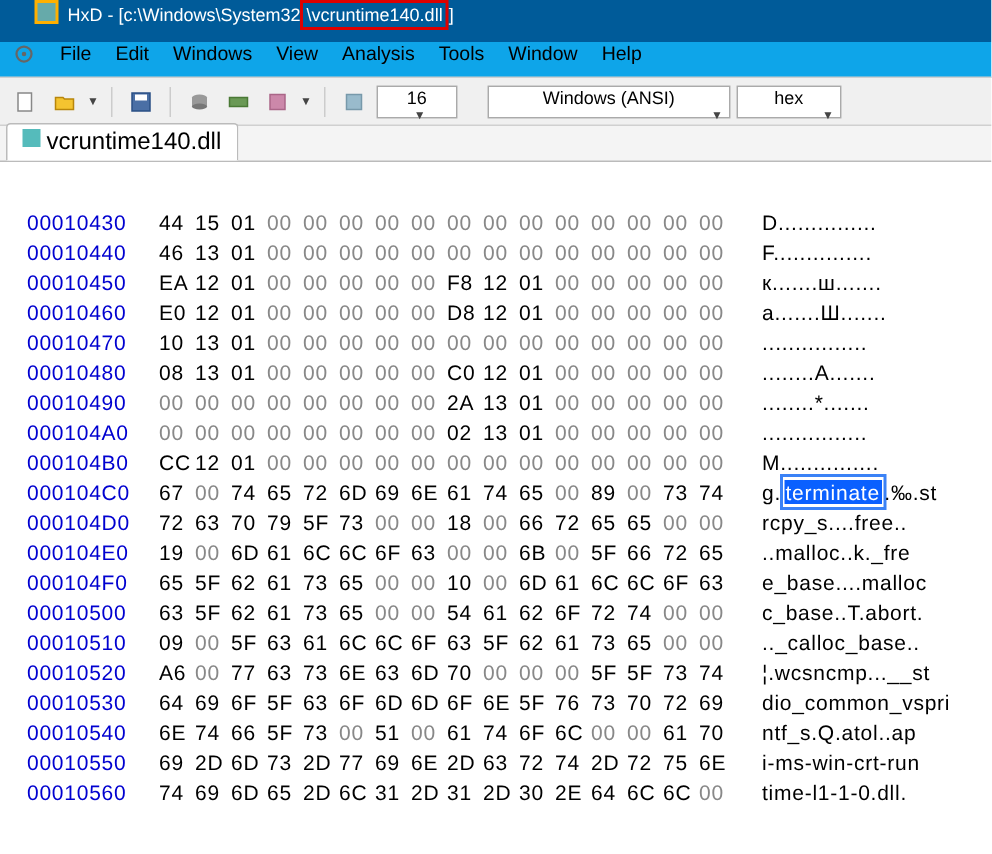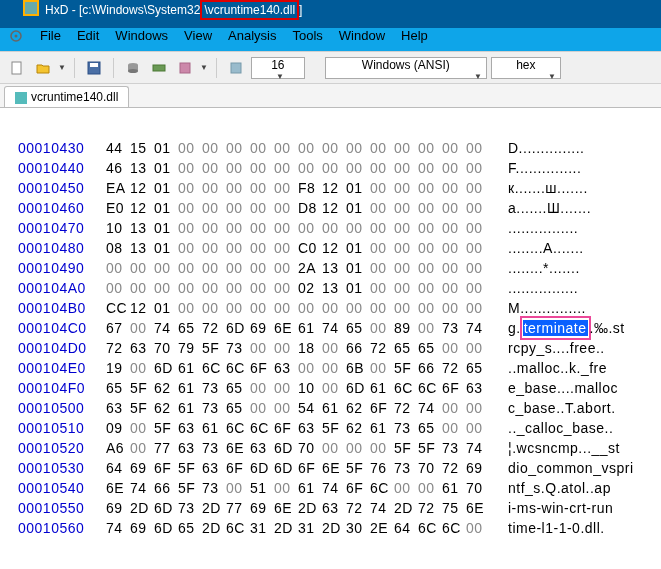--- a/index.html
+++ b/index.html
@@ -14,32 +14,32 @@
 .menubar .item { padding: 0 8px; font-size: 13px; cursor: default; }
 .toolbar { background: #f0f0f0; height: 32px; display: flex; align-items: center; padding: 0 6px; gap: 4px; border-bottom: 1px solid #d0d0d0; }
 .tbtn { width: 22px; height: 22px; display: inline-flex; align-items: center; justify-content: center; border: 1px solid transparent; cursor: default; }
 .sep { width: 1px; height: 20px; background: #ccc; margin: 0 4px; }
 .combo { height: 22px; border: 1px solid #aaa; background: #fff; display: inline-flex; align-items: center; padding: 0 4px; font-size: 12px; flex-direction: column; }
 .combo .dd { margin-left: 4px; color: #444; font-size: 8px; }
 .combo-w50 { width: 54px; }
 .combo-w160 { width: 162px; }
 .combo-w60 { width: 70px; }
 .tabbar { background: #f4f4f4; height: 24px; display: flex; align-items: flex-end; padding-left: 4px; border-bottom: 1px solid #bbb; }
-.tab { background: #fff; border: 1px solid #bbb; border-bottom: none; padding: 3px 10px; font-size: 12px; display: flex; align-items: flex-end; gap: 4px; border-radius: 3px 3px 0 0; }
+.tab { background: #fff; border: 1px solid #bbb; border-bottom: none; padding: 3px 10px; font-size: 16px; display: flex; align-items: flex-start; gap: 4px; border-radius: 3px 3px 0 0; }
 .tab .ticon { width: 12px; height: 12px; background: #5bb; display: inline-block; }
 .hexview { padding: 10px 12px 8px 18px; font-family: 'Courier New', monospace; font-size: 14px; line-height: 20px; letter-spacing: 0.5px; white-space: pre; overflow: hidden; }
 .offset-hdr { color: #0000d0; margin-bottom: 6px; }
 .row { display: flex; }
 .addr { color: #0000d0; width: 88px; }
 .hexb { width: 402px; }
 .hexb span { display: inline-block; width: 24px; }
 .hz { color: #888; }
 .hv { color: #000; }
 .ascii { color: #000; }
-.hl-box { border: 2px solid #ec4899; display: inline-block; padding: 0 1px; margin: -2px -1px; }
+.hl-box { border: 2px solid #3b82f6; display: inline-block; padding: 0 1px; margin: -2px -1px; }
 .hl-sel { background: #0a60ff; color: #fff; padding: 0 1px; }
 svg { display: block; }
 </style>
 </head>
 <body>
 
 <div class="titlebar">
   <span class="titlebar-icon"></span>
   <span class="titlebar-text">
     <span>HxD - [c:\Windows\System32</span><span class="title-hl">\vcruntime140.dll</span><span>]</span>

